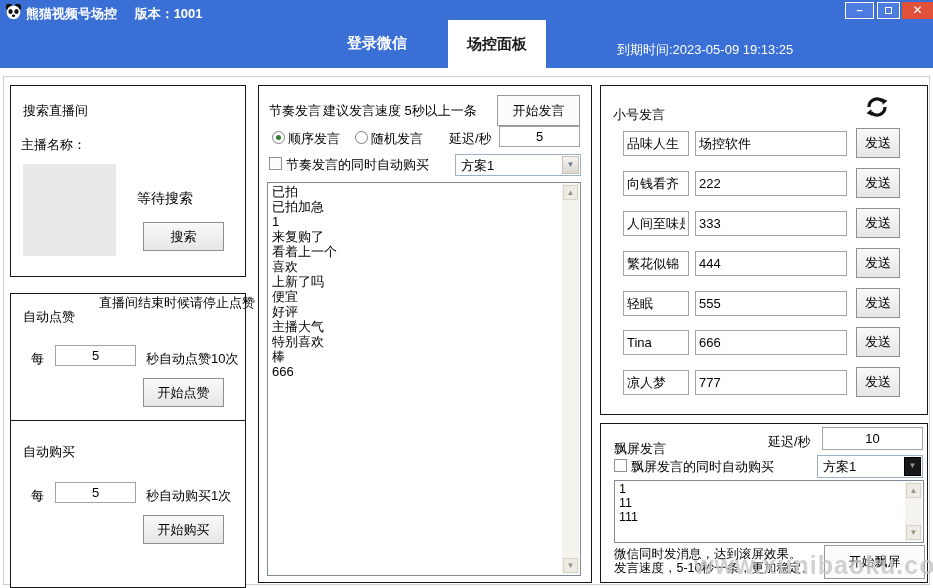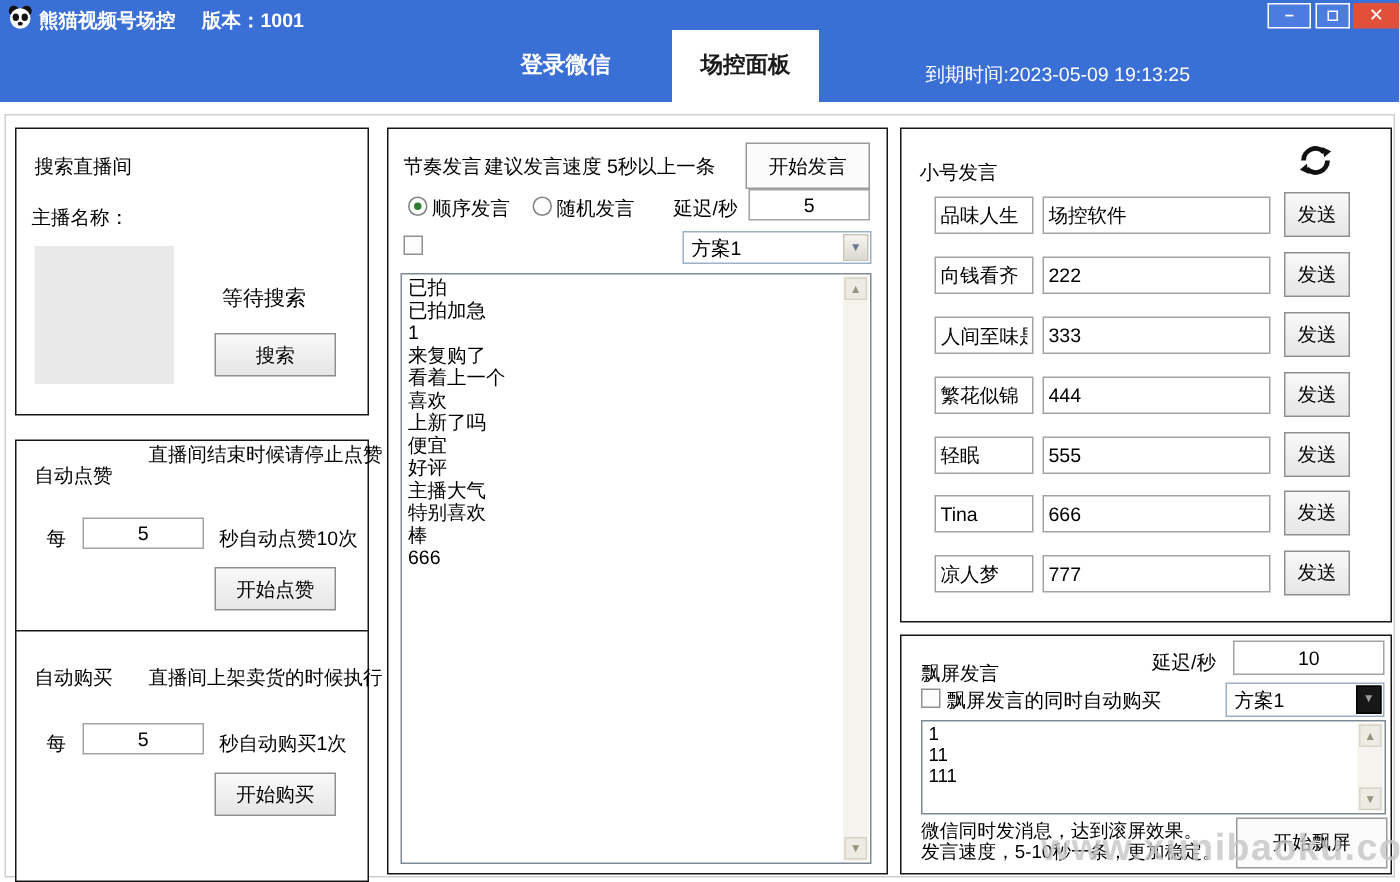--- a/index.html
+++ b/index.html
@@ -78,55 +78,55 @@
     <div class="tab-active">场控面板</div>
     <div class="expiry">到期时间:2023-05-09 19:13:25</div>
   </div>
 
   <div class="content-frame"></div>
 
   <div class="group" style="left:10px; top:85px; width:236px; height:192px;">
     <div class="lbl" style="left:12px; top:16px;">搜索直播间</div>
     <div class="lbl" style="left:10px; top:50px;">主播名称：</div>
     <div class="thumb" style="left:12px; top:78px; width:93px; height:92px;"></div>
-    <div class="lbl" style="left:137px; top:104px; font-size:14px;">等待搜索</div>
+    <div class="lbl" style="left:126px; top:104px; font-size:14px;">等待搜索</div>
     <button class="btn" style="left:132px; top:136px; width:81px; height:29px;">搜索</button>
   </div>
 
   <div class="group" style="left:10px; top:293px; width:236px; height:132px;padding-left:40px;">
     <div class="lbl" style="left:12px; top:14px;">自动点赞</div>
     <div class="lbl" style="left:88px; top:0;">直播间结束时候请停止点赞</div>
     <div class="lbl" style="left:20px; top:56px;">每</div>
     <input class="tb center" style="left: 44px; top: 51px; width: 81px; height: 21px;" value="5">
     <div class="lbl" style="left:135px; top:56px;">秒自动点赞10次</div>
     <button class="btn" style="left:132px; top:84px; width:81px; height:29px;">开始点赞</button>
   </div>
 
   <div class="group" style="left:10px; top:420px; width:236px; height:168px;">
     <div class="lbl" style="left:12px; top:22px;">自动购买</div>
-    <div class="lbl" style="left:88px; top:22px;">直播间上架卖货的时候执行</div>
     <div class="lbl" style="left:20px; top:66px;">每</div>
     <input class="tb center" style="left: 44px; top: 61px; width: 81px; height: 21px;" value="5">
     <div class="lbl" style="left:135px; top:66px;">秒自动购买1次</div>
     <button class="btn" style="left:132px; top:94px; width:81px; height:29px;">开始购买</button>
   </div>
 
   <div class="group" style="left:258px; top:85px; width:334px; height:498px;">
     <div class="lbl" style="left:10px; top:16px;">节奏发言</div>
     <div class="lbl" style="left:64px; top:16px;">建议发言速度 5秒以上一条</div>
     <button class="btn lite" style="left:238px; top:9px; width:83px; height:31px;">开始发言</button>
 
     <span class="radio on" style="left:13px; top:45px;"></span>
     <div class="lbl" style="left:29px; top:44px;">顺序发言</div>
     <span class="radio" style="left:96px; top:45px;"></span>
     <div class="lbl" style="left:112px; top:44px;">随机发言</div>
     <div class="lbl" style="left:190px; top:44px;">延迟/秒</div>
     <input class="tb center" style="left: 240px; top: 40px; width: 81px; height: 21px;" value="5">
 
     <span class="cb" style="left:10px; top:71px;"></span>
+    <div class="lbl" style="left:27px; top:70px;">节奏发言的同时自动购买</div>
     <div class="combo" style="left:196px; top:68px; width:126px; height:22px;">
       <span class="ctext">方案1</span>
       <span class="cbtn">▼</span>
     </div>
 
     <div class="msgbox" style="left:8px; top:96px; width:314px; height:394px;">
       <div class="msgtext">已拍
 已拍加急
 1
 来复购了

